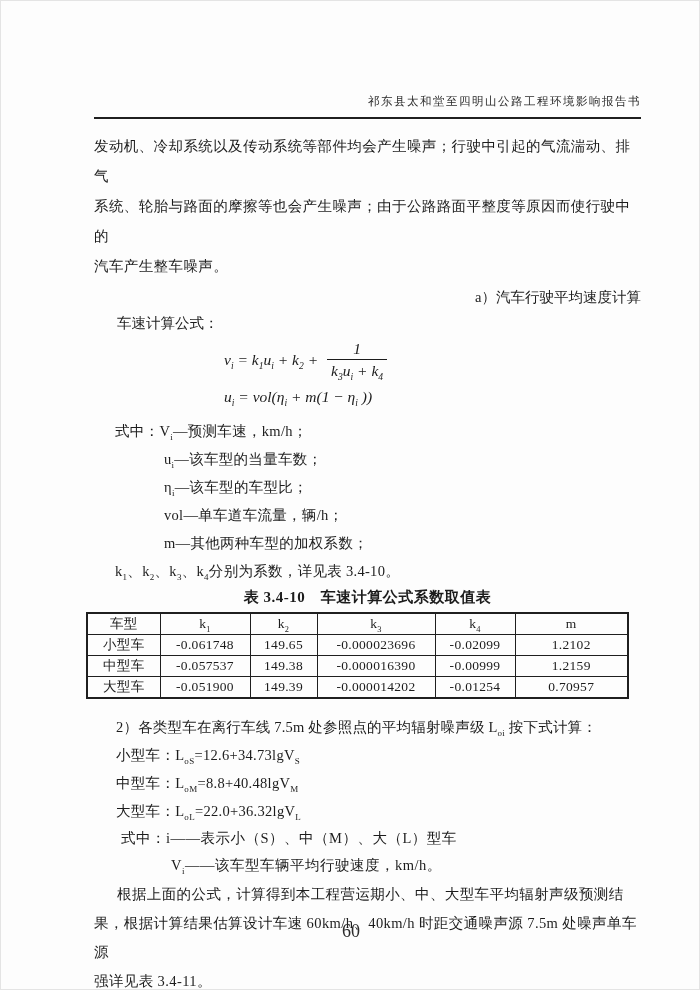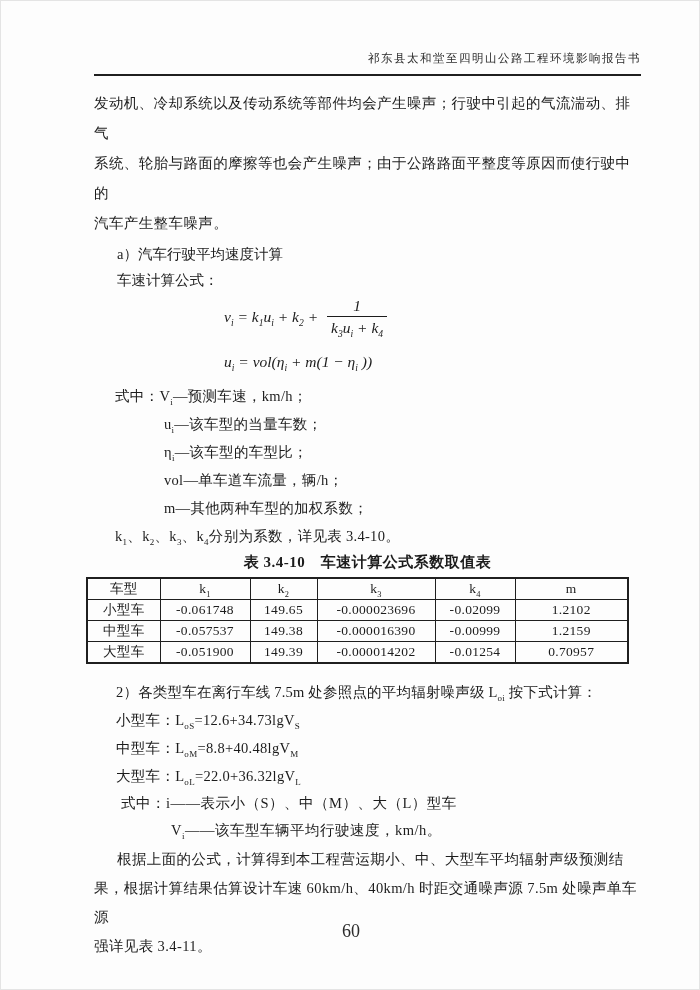--- a/index.html
+++ b/index.html
@@ -19,36 +19,37 @@
   .content{
     position:absolute;left:93px;top:50px;width:547px;
     font-size:14.5px;
   }
   .doc-header{
     text-align:right;
     font-size:11.5px;
     letter-spacing:1.5px;
     color:#2b2b2b;
     line-height:14px;
+    margin-top:43px;
   }
   .header-rule{
     border:0;border-top:2px solid #1f1f1f;
     margin:9px 0 0 0;
   }
   .p1{margin-top:12px;}
   .p1 .tline{line-height:30px;letter-spacing:0.4px;}
-  .h-a{margin-top:3px;line-height:26px;padding-left:23px;}
+  .h-a{margin-top:3px;line-height:26px;padding-left:23px;text-align:right;}
   .h-formula{line-height:26px;padding-left:23px;}
   .formula-block{margin-top:2px;padding-left:130px;}
   .f-it{font-style:italic;font-size:15.5px;font-family:"Liberation Serif","DejaVu Serif",serif;}
   .formula-line{display:flex;align-items:center;gap:9px;}
   .frac{display:inline-flex;flex-direction:column;text-align:center;line-height:21px;}
   .frac .num{border-bottom:1.4px solid #1c1c1c;padding:0 10px;}
   .frac .den{padding:0 4px;}
-  .formula-u{margin-top:12px;line-height:24px;font-family:Liberation Serif, serif;}
+  .formula-u{margin-top:4px;line-height:24px;font-family:Liberation Serif, serif;}
   .def-list{margin-top:8px;}
   .def-line{line-height:28px;letter-spacing:0.3px;}
   .def-first{padding-left:21px;}
   .def-item{padding-left:70px;}
   .k-note{line-height:28px;padding-left:21px;letter-spacing:0.3px;}
   .table-title{
     text-align:center;font-weight:bold;font-size:15px;line-height:24px;
     letter-spacing:0.5px;
   }
   table.coef{

